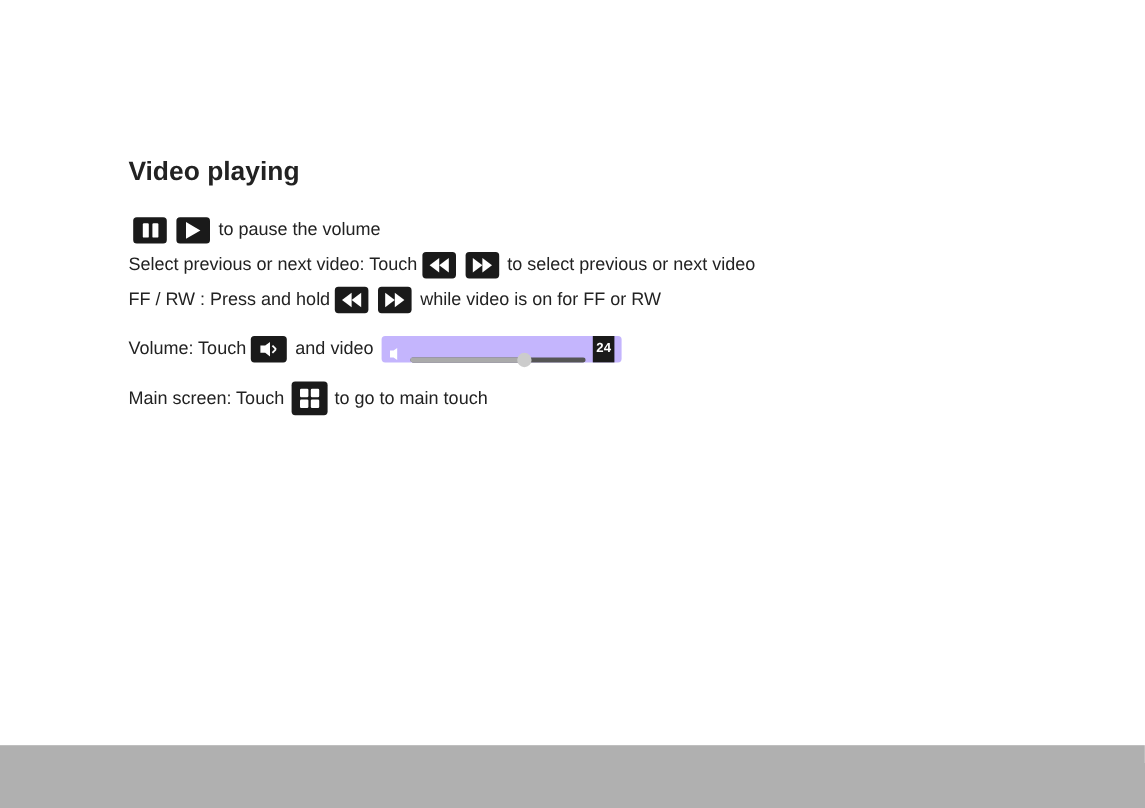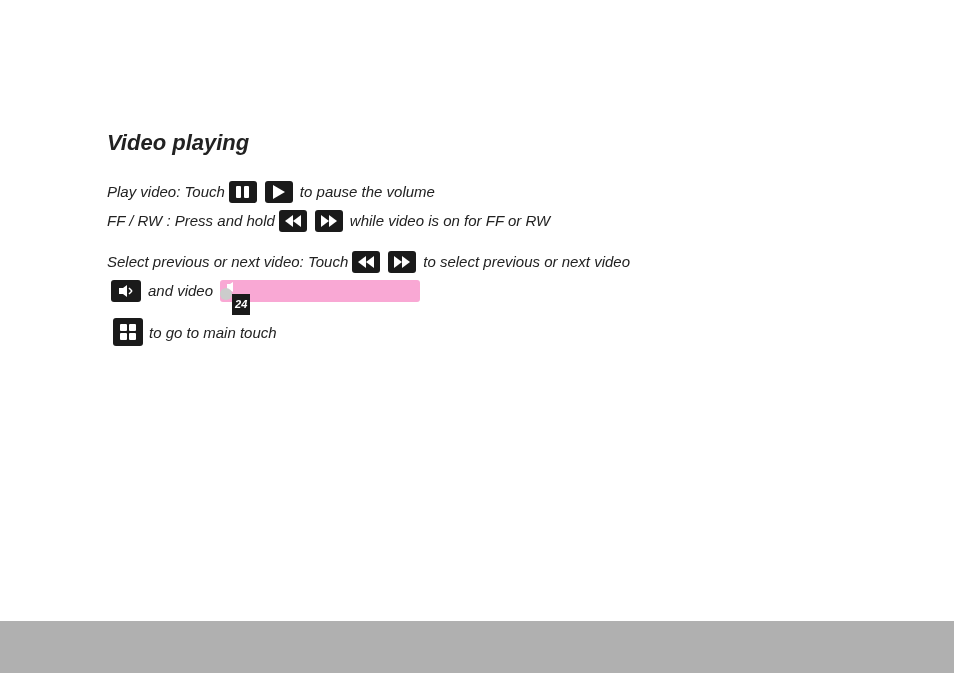--- a/index.html
+++ b/index.html
@@ -9,21 +9,20 @@
       height: 673px;
       background: #ffffff;
       font-family: Arial, Helvetica, sans-serif;
       font-size: 15px;
       color: #222;
       overflow: hidden;
     }
 
     .page-content {
       padding: 130px 107px 0 107px;
-      font-style: italic;
     }
 
     .section-title {
       font-size: 22px;
       font-weight: bold;
       margin-bottom: 22px;
     }
 
     .instructions {
       line-height: 1.8;
@@ -80,29 +79,28 @@
     }
 
     .btn-grid {
       width: 30px;
       height: 28px;
     }
 
     
     .volume-slider {
       display: inline-flex;
-      align-items: flex-start;
-      background: #f9a8d4;
+      align-items: flex-end;
+      background: #c4b5fd;
       border-radius: 3px;
       height: 22px;
       width: 200px;
       margin: 0 4px;
       padding: 0 6px;
       position: relative;
-      flex-direction: column;
     }
 
     .slider-track {
       flex: 1;
       height: 4px;
       background: #555;
       border-radius: 2px;
       position: relative;
     }
 
@@ -206,68 +204,68 @@
 </head>
 <body>
 
 <div class="page-content">
 
   <div class="section-title">Video playing</div>
 
   <div class="instructions">
 
     <div class="line">
-      <span>Play video: Touch</span>
       <span class="btn-icon btn-pause">
         <span class="pause-bars">
           <span class="pause-bar"></span>
           <span class="pause-bar"></span>
         </span>
       </span>
       <span class="btn-icon btn-play-arrow">
         <span class="play-arrow"></span>
       </span>
       <span class="text-space">to pause the volume</span>
+    </div>
+
+    <div class="line">
+      <span>Select previous or next video: Touch</span>
+      <span class="btn-icon btn-rew">
+        <span class="rew-icon">
+          <span class="triangle-left"></span>
+          <span class="triangle-left"></span>
+        </span>
+      </span>
+      <span class="btn-icon btn-fwd">
+        <span class="rew-icon">
+          <span class="triangle-right"></span>
+          <span class="triangle-right"></span>
+        </span>
+      </span>
+      <span class="text-space">to select previous or next video</span>
     </div>
 
     <div class="line line-gap">
       <span>FF / RW : Press and hold</span>
       <span class="btn-icon btn-rew">
         <span class="rew-icon">
           <span class="triangle-left"></span>
           <span class="triangle-left"></span>
         </span>
       </span>
       <span class="btn-icon btn-fwd">
         <span class="rew-icon">
           <span class="triangle-right"></span>
           <span class="triangle-right"></span>
         </span>
       </span>
       <span class="text-space">while video is on for FF or RW</span>
     </div>
 
-    <div class="line">
-      <span>Select previous or next video: Touch</span>
-      <span class="btn-icon btn-rew">
-        <span class="rew-icon">
-          <span class="triangle-left"></span>
-          <span class="triangle-left"></span>
-        </span>
-      </span>
-      <span class="btn-icon btn-fwd">
-        <span class="rew-icon">
-          <span class="triangle-right"></span>
-          <span class="triangle-right"></span>
-        </span>
-      </span>
-      <span class="text-space">to select previous or next video</span>
-    </div>
-
     <div class="line line-gap">
+      <span>Volume: Touch</span>
       <span class="btn-icon btn-volume">
         <svg width="18" height="14" viewBox="0 0 18 14">
           <polygon points="2,4 6,4 10,1 10,13 6,10 2,10" fill="white"></polygon>
           <line x1="12" y1="4" x2="15" y2="7" stroke="white" stroke-width="1.5"></line>
           <line x1="15" y1="7" x2="12" y2="10" stroke="white" stroke-width="1.5"></line>
         </svg>
       </span>
       <span class="text-space">and video</span>
       <span class="volume-slider">
         <svg width="14" height="14" viewBox="0 0 14 14" style="margin-right:4px;flex-shrink:0">
@@ -275,20 +273,21 @@
         </svg>
         <div class="slider-track">
           <div class="slider-fill"></div>
           <div class="slider-thumb"></div>
         </div>
         <span class="slider-number">24</span>
       </span>
     </div>
 
     <div class="line">
+      <span>Main screen: Touch</span>
       <span class="btn-icon btn-grid" style="margin:0 6px;">
         <div class="grid-icon">
           <div class="grid-cell"></div>
           <div class="grid-cell"></div>
           <div class="grid-cell"></div>
           <div class="grid-cell"></div>
         </div>
       </span>
       <span>to go to main touch</span>
     </div>

